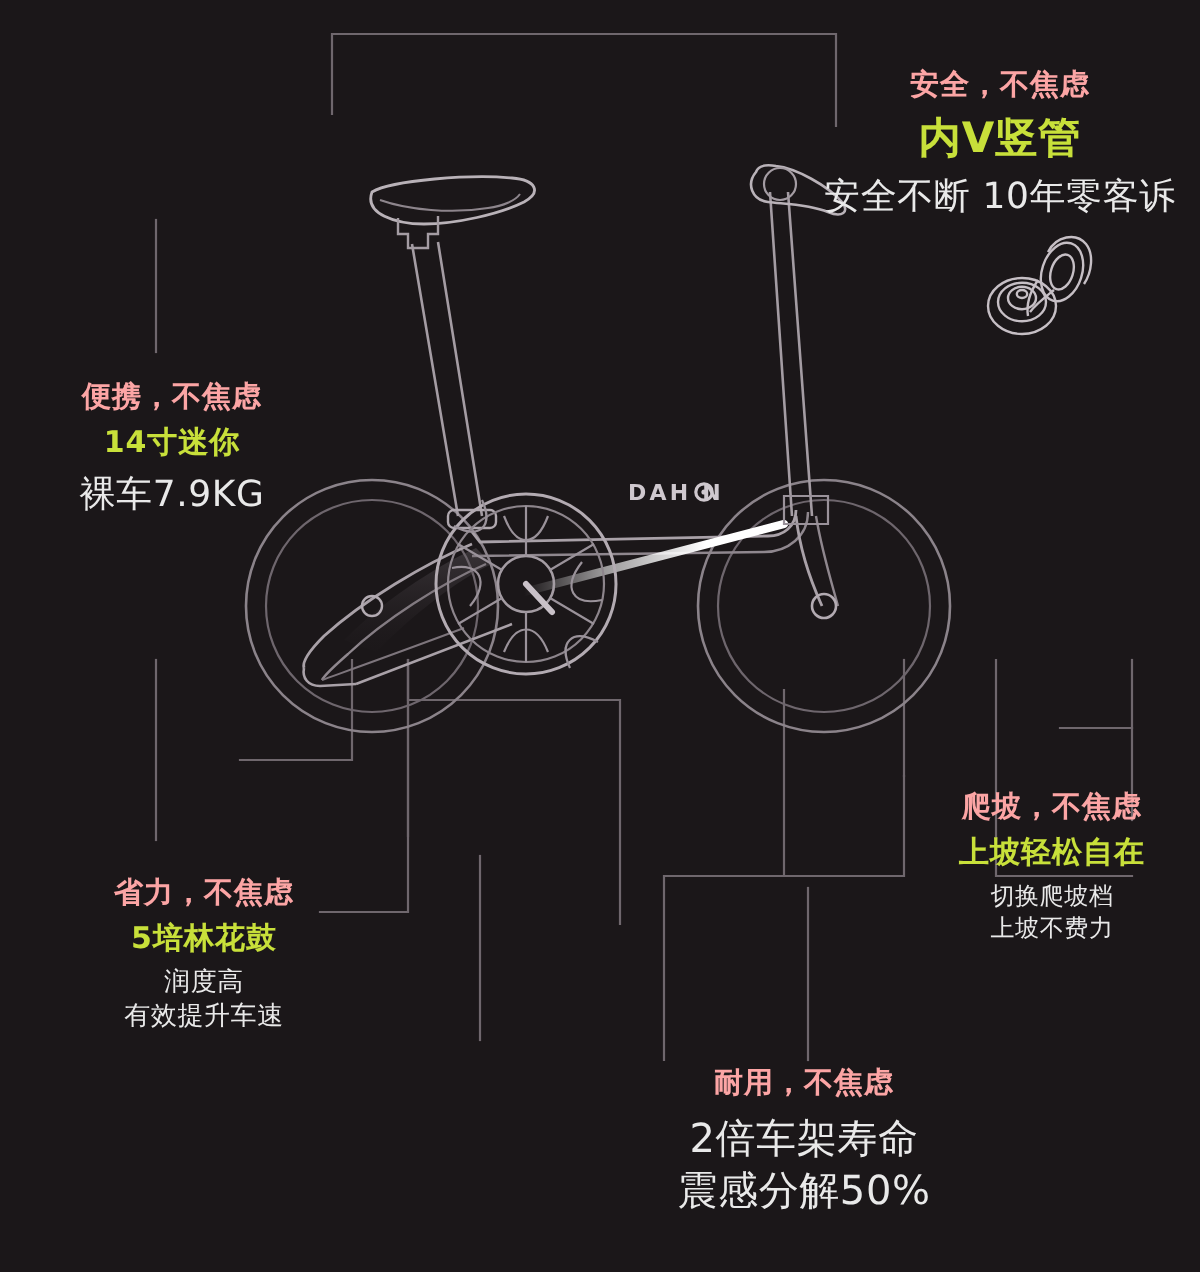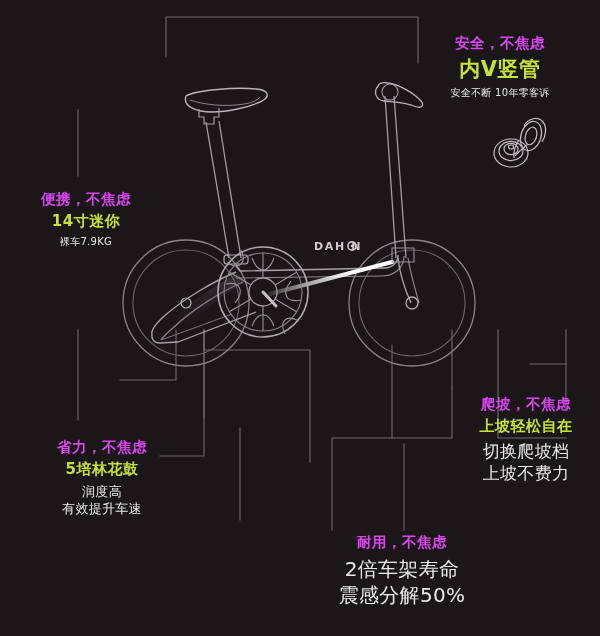--- a/index.html
+++ b/index.html
@@ -23,49 +23,49 @@
   }
   .callout{
     position:absolute;
     text-align:center;
     white-space:nowrap;
     line-height:1.28;
   }
   .c-eyebrow{
     font-size:14.5px;
     font-weight:bold;
-    color:#d946ef;
+    color:#fca5a5;
     letter-spacing:0.5px;
   }
   .c-title{
     font-size:15px;
     font-weight:bold;
     color:#c8e03a;
     letter-spacing:0.5px;
     margin-top:3px;
   }
   .c-sub{
-    font-size:10px;
+    font-size:18px;
     color:#e9e9e9;
     margin-top:5px;
     letter-spacing:0.3px;
   }
   .c-sub.line2{ margin-top:1px; }
 
   
   #callout-safety { left:412px; top:34px;  width:176px; }
   #callout-safety .c-title{ font-size:21px; }
   #callout-portable{ left:6px;   top:190px; width:160px; }
   #callout-hub     { left:18px;   top:438px; width:168px; }
   #callout-speed   { left:160px; top:533px; width:160px; }
   #callout-durable { left:322px; top:533px; width:160px; }
   #callout-climb   { left:452px; top:395px; width:148px; }
 
   #callout-hub .c-sub{ font-size:13px; }
-  #callout-climb .c-sub{ font-size:17px; }
+  #callout-climb .c-sub{ font-size:12px; }
   #callout-durable .c-sub{ font-size:20px; }
 </style>
 </head>
 <body>
 
 <div id="poster">
 
   <svg id="artwork" viewBox="0 0 600 636">
     <defs>
       <linearGradient id="topTubeShine" x1="0" y1="0" x2="1" y2="0">

